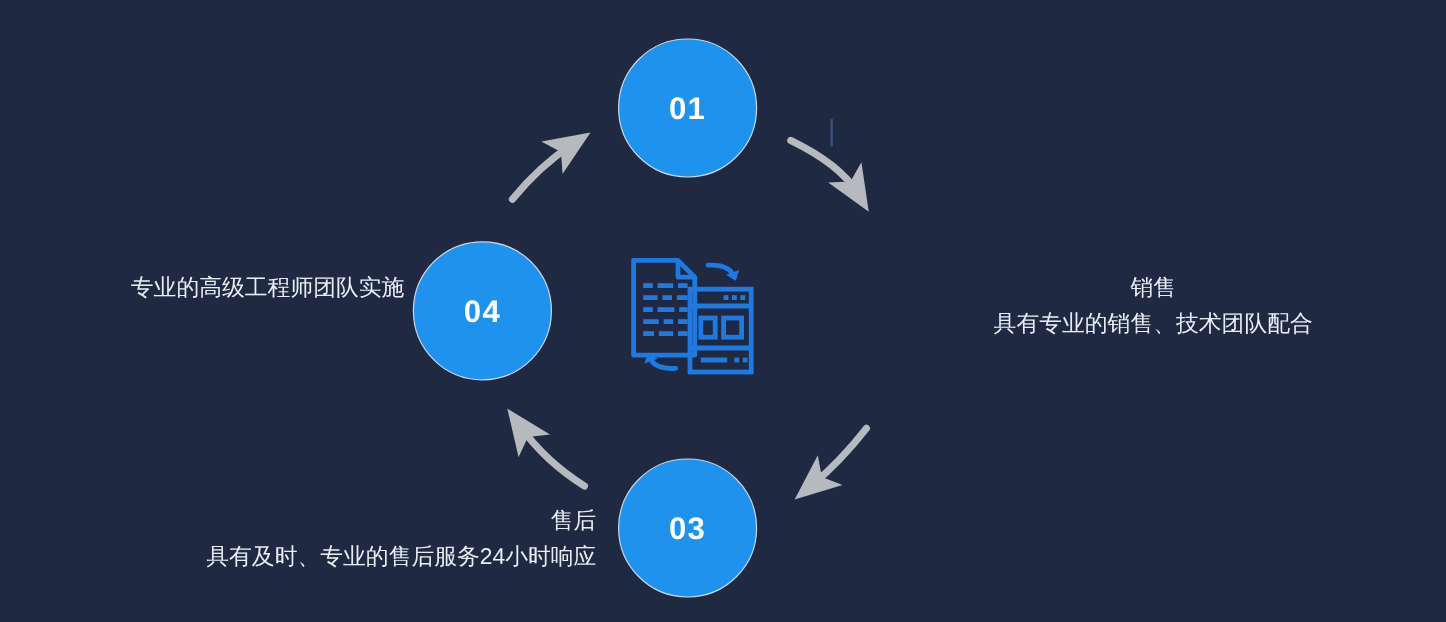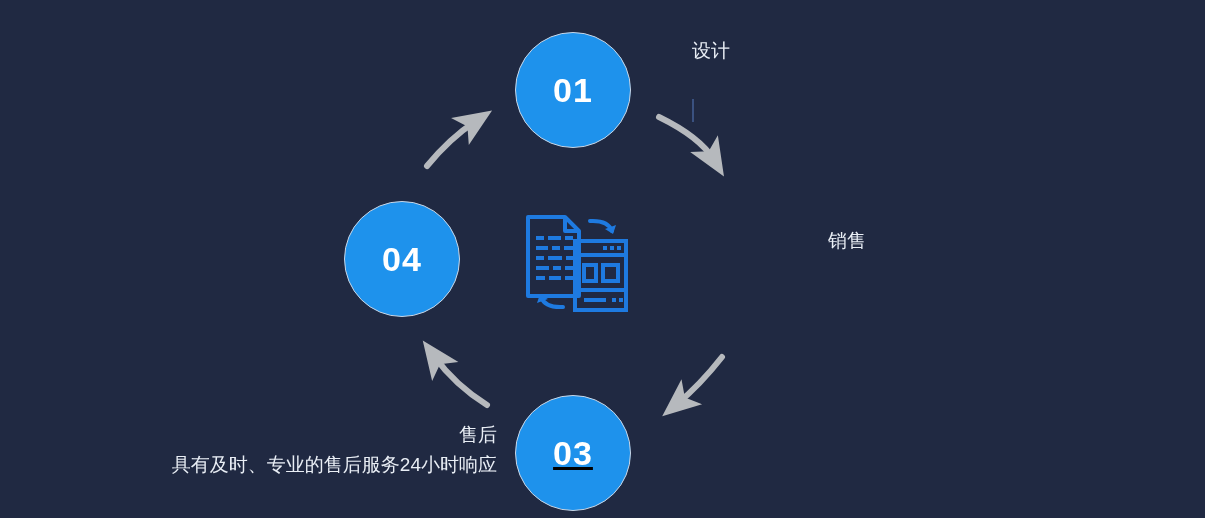--- a/index.html
+++ b/index.html
@@ -30,30 +30,30 @@
     height: 116px;
     border-radius: 50%;
     background: #1e92ec;
     border: 1.5px solid #c9d6e6;
     display: flex;
     align-items: center;
     justify-content: center;
   }
   .node .num {
     color: #ffffff;
-    font-size: 34px;
+    font-size: 26px;
     font-weight: bold;
     letter-spacing: 1px;
     line-height: 1;
     font-family: "Liberation Sans", "DejaVu Sans", sans-serif;
   }
 
   #node-01 { left: 515px; top: 32px; }
   #node-02 { left: 687px; top: 203px; }
-  #node-03 { left: 515px; top: 395px; text-decoration: underline; }
+  #node-03 { left: 515px; top: 382px; }
   #node-04 { left: 344px; top: 201px; }
 
   
   .label {
     position: absolute;
     color: #e9eef5;
     font-size: 19px;
     line-height: 30px;
     white-space: nowrap;
   }
@@ -177,28 +177,29 @@
 
   <div class="node" id="node-03">
     <span class="num">03</span>
   </div>
 
   <div class="node" id="node-04">
     <span class="num">04</span>
   </div>
 
   <div class="label" id="label-01">
-    <span class="ttl">设计</span>
   </div>
 
   <div class="label" id="label-02">
     <span class="ttl">销售</span>
+    <span class="desc">具有专业的销售、技术团队配合</span>
   </div>
 
   <div class="label" id="label-03">
     <span class="ttl">售后</span>
     <span class="desc">具有及时、专业的售后服务24小时响应</span>
   </div>
 
   <div class="label" id="label-04">
+    <span class="desc">专业的高级工程师团队实施</span>
   </div>
 
 </div>
 
 </body></html>

